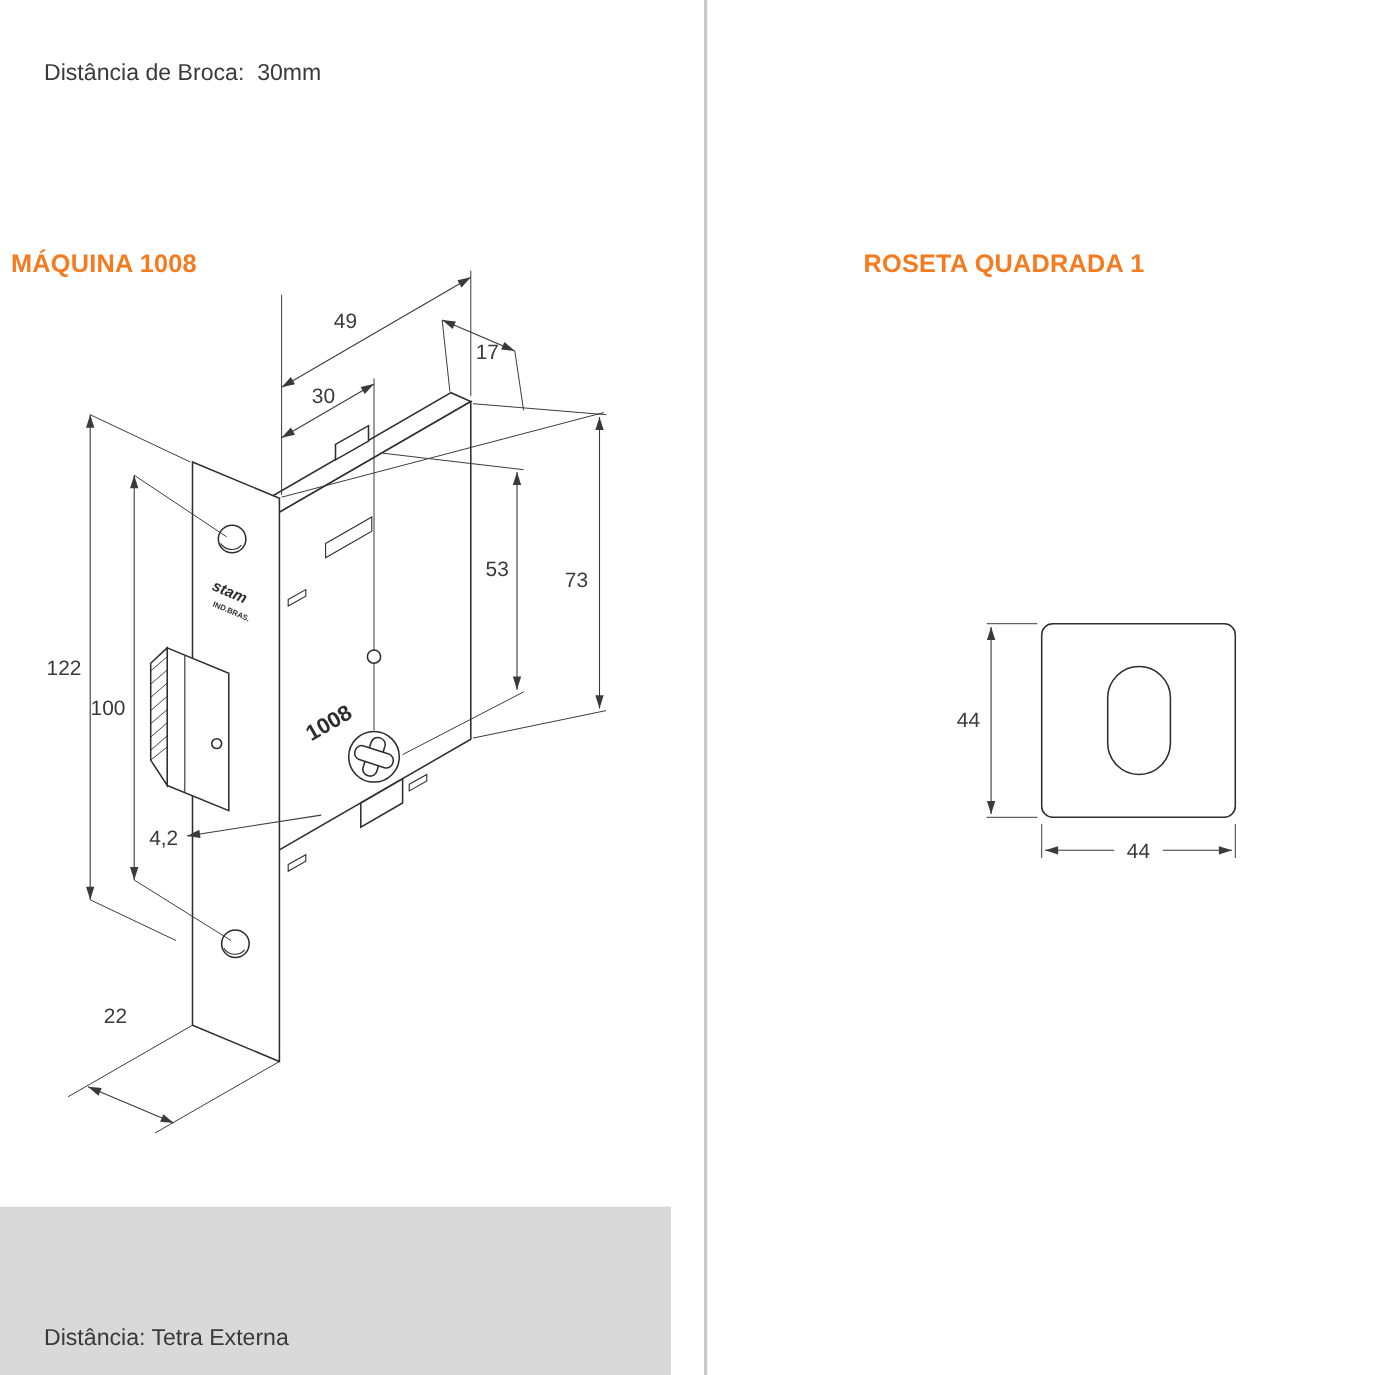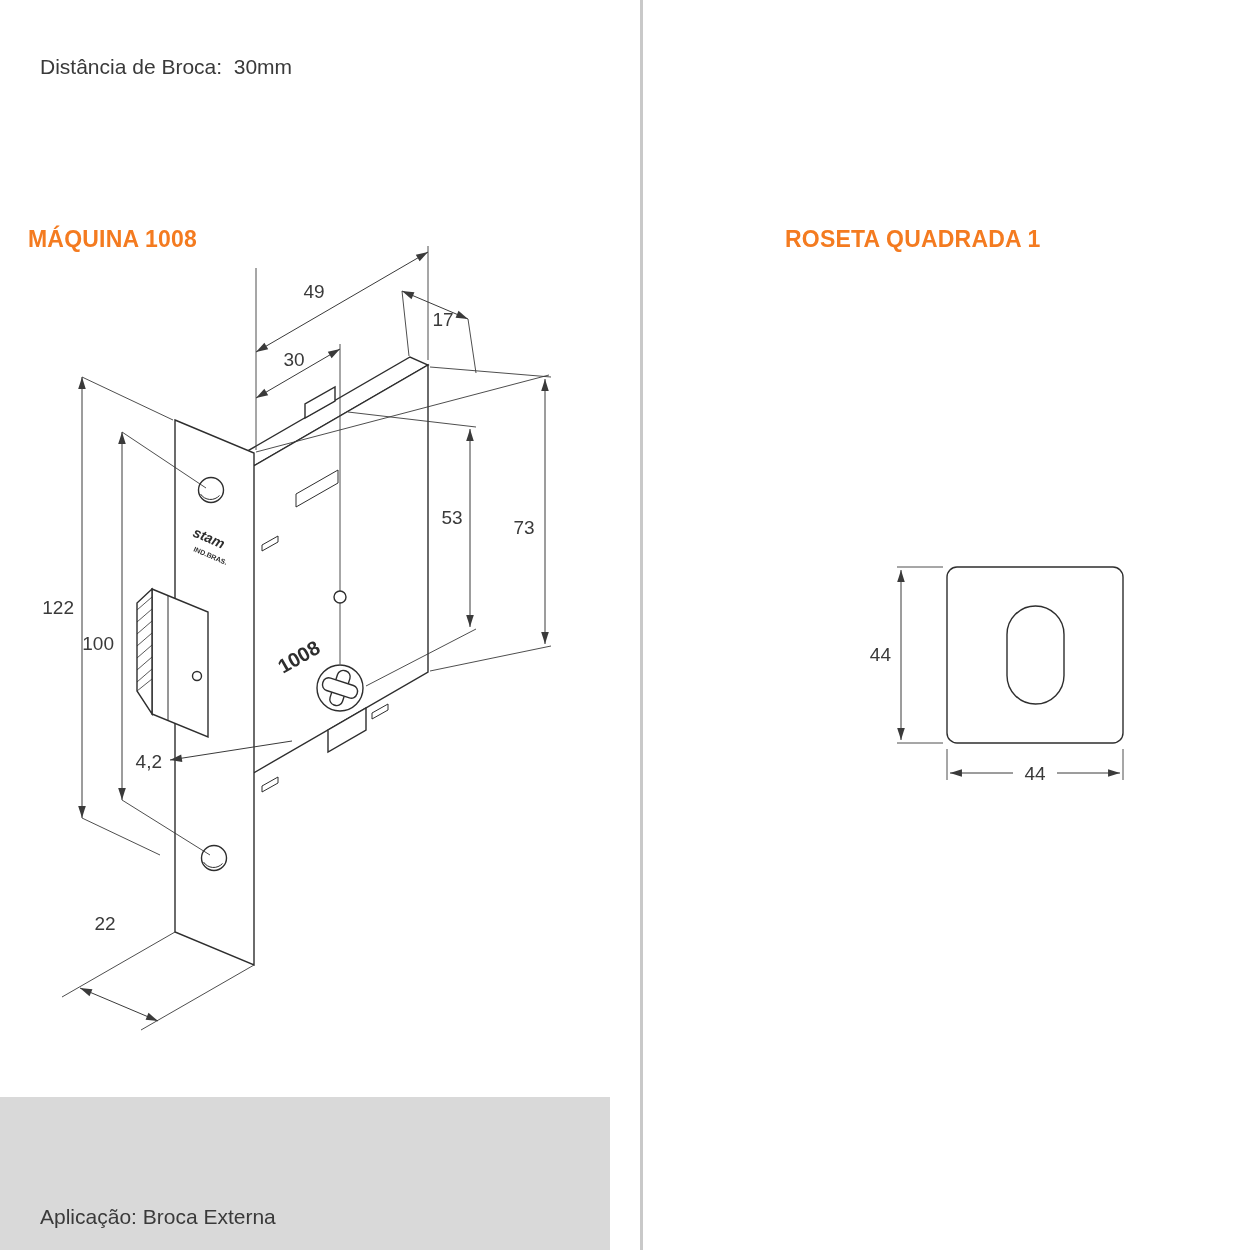--- a/index.html
+++ b/index.html
@@ -8,21 +8,21 @@
     font-family:"Liberation Sans", sans-serif;overflow:hidden;
   }
   .divider{
     position:absolute;left:640px;top:0;width:3px;height:1250px;
     background:#c9c9c9;
   }
   .title{
     position:absolute;top:226px;margin:0;
     font-size:23px;font-weight:bold;color:#f47b20;letter-spacing:0.2px;
   }
-  .title.left{left:28px;}
+  .title.left{left:10px;}
   .title.right{left:737px;margin-left:48px;}
   .drawing{position:absolute;left:0;top:0;}
   .footer{
     position:absolute;left:0;top:1097px;width:610px;height:155px;
     background:#d9d9d9;
   }
   .footer p{
     margin:0;position:absolute;left:40px;
     font-size:21px;color:#3a3a3a;white-space:pre-wrap;
   }
@@ -180,14 +180,14 @@
     <line class="ext" x1="947" y1="749" x2="947" y2="780"></line>
     <line class="ext" x1="1123" y1="749" x2="1123" y2="780"></line>
     <line class="dim" x1="950" y1="773" x2="1013" y2="773" marker-start="url(#arr)"></line>
     <line class="dim" x1="1057" y1="773" x2="1120" y2="773" marker-end="url(#arr)"></line>
     <text class="dim-label" x="1035" y="780" text-anchor="middle">44</text>
   </g>
 </svg>
 
 <div class="footer">
   <p class="l1">Distância de Broca:  30mm</p>
-  <p class="l2">Aplicação: Broca Externa</p>
+  <p class="l2">Distância: Tetra Externa</p>
 </div>
 
 </body></html>

